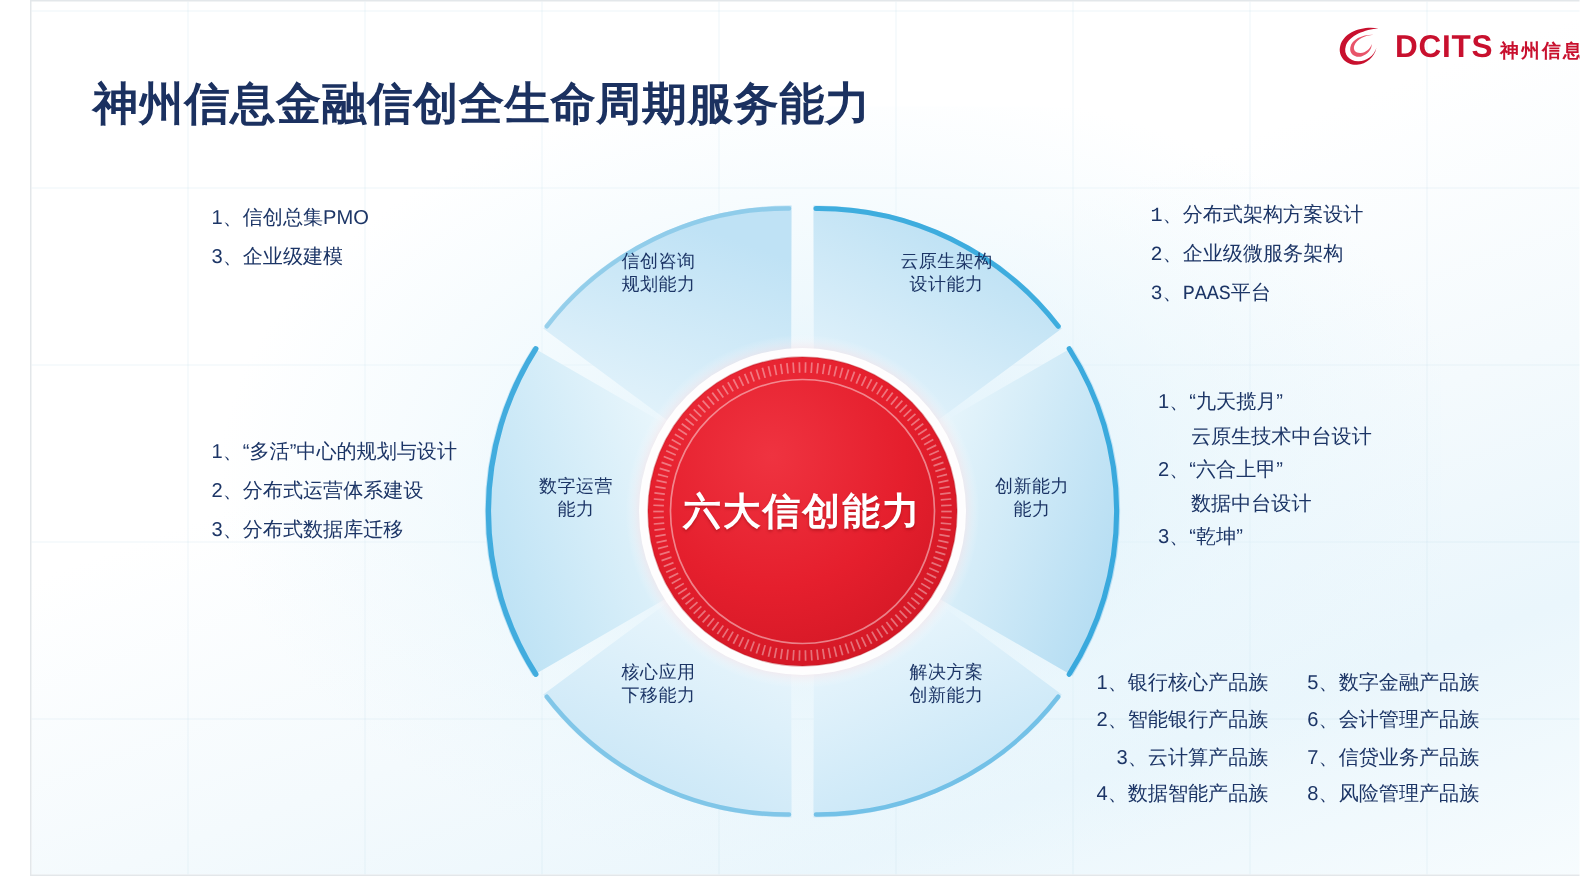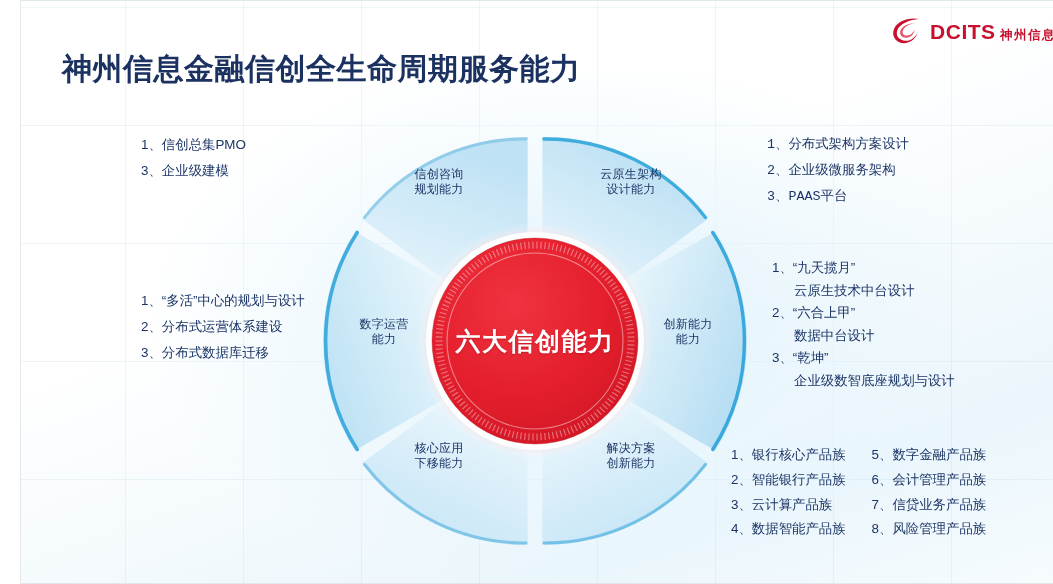--- a/index.html
+++ b/index.html
@@ -404,24 +404,23 @@
     <span class="row"><span class="num">2、</span><span>企业级微服务架构</span></span>
     <span class="row"><span class="num">3、</span><span>PAAS平台</span></span>
   </div>
 
   <div class="note" style="left:751px;top:256px;line-height:1.68;">
     <span class="row"><span class="num">1、</span><span>“九天揽月”</span></span>
     <span class="sub">云原生技术中台设计</span>
     <span class="row"><span class="num">2、</span><span>“六合上甲”</span></span>
     <span class="sub">数据中台设计</span>
     <span class="row"><span class="num">3、</span><span>“乾坤”</span></span>
-    <span class="sub">企业级数智底座规划与设计</span>
-  </div>
-
-  <div class="note two-col" style="left:710px;top:442px;line-height:1.85;">
+  </div>
+
+  <div class="note two-col" style="left:710px;top:442px;line-height:1.85;text-align:right;">
     <div>
       <span class="row"><span class="num">1、</span><span>银行核心产品族</span></span>
       <span class="row"><span class="num">2、</span><span>智能银行产品族</span></span>
       <span class="row"><span class="num">3、</span><span>云计算产品族</span></span>
       <span class="row"><span class="num">4、</span><span>数据智能产品族</span></span>
     </div>
     <div>
       <span class="row"><span class="num">5、</span><span>数字金融产品族</span></span>
       <span class="row"><span class="num">6、</span><span>会计管理产品族</span></span>
       <span class="row"><span class="num">7、</span><span>信贷业务产品族</span></span>

